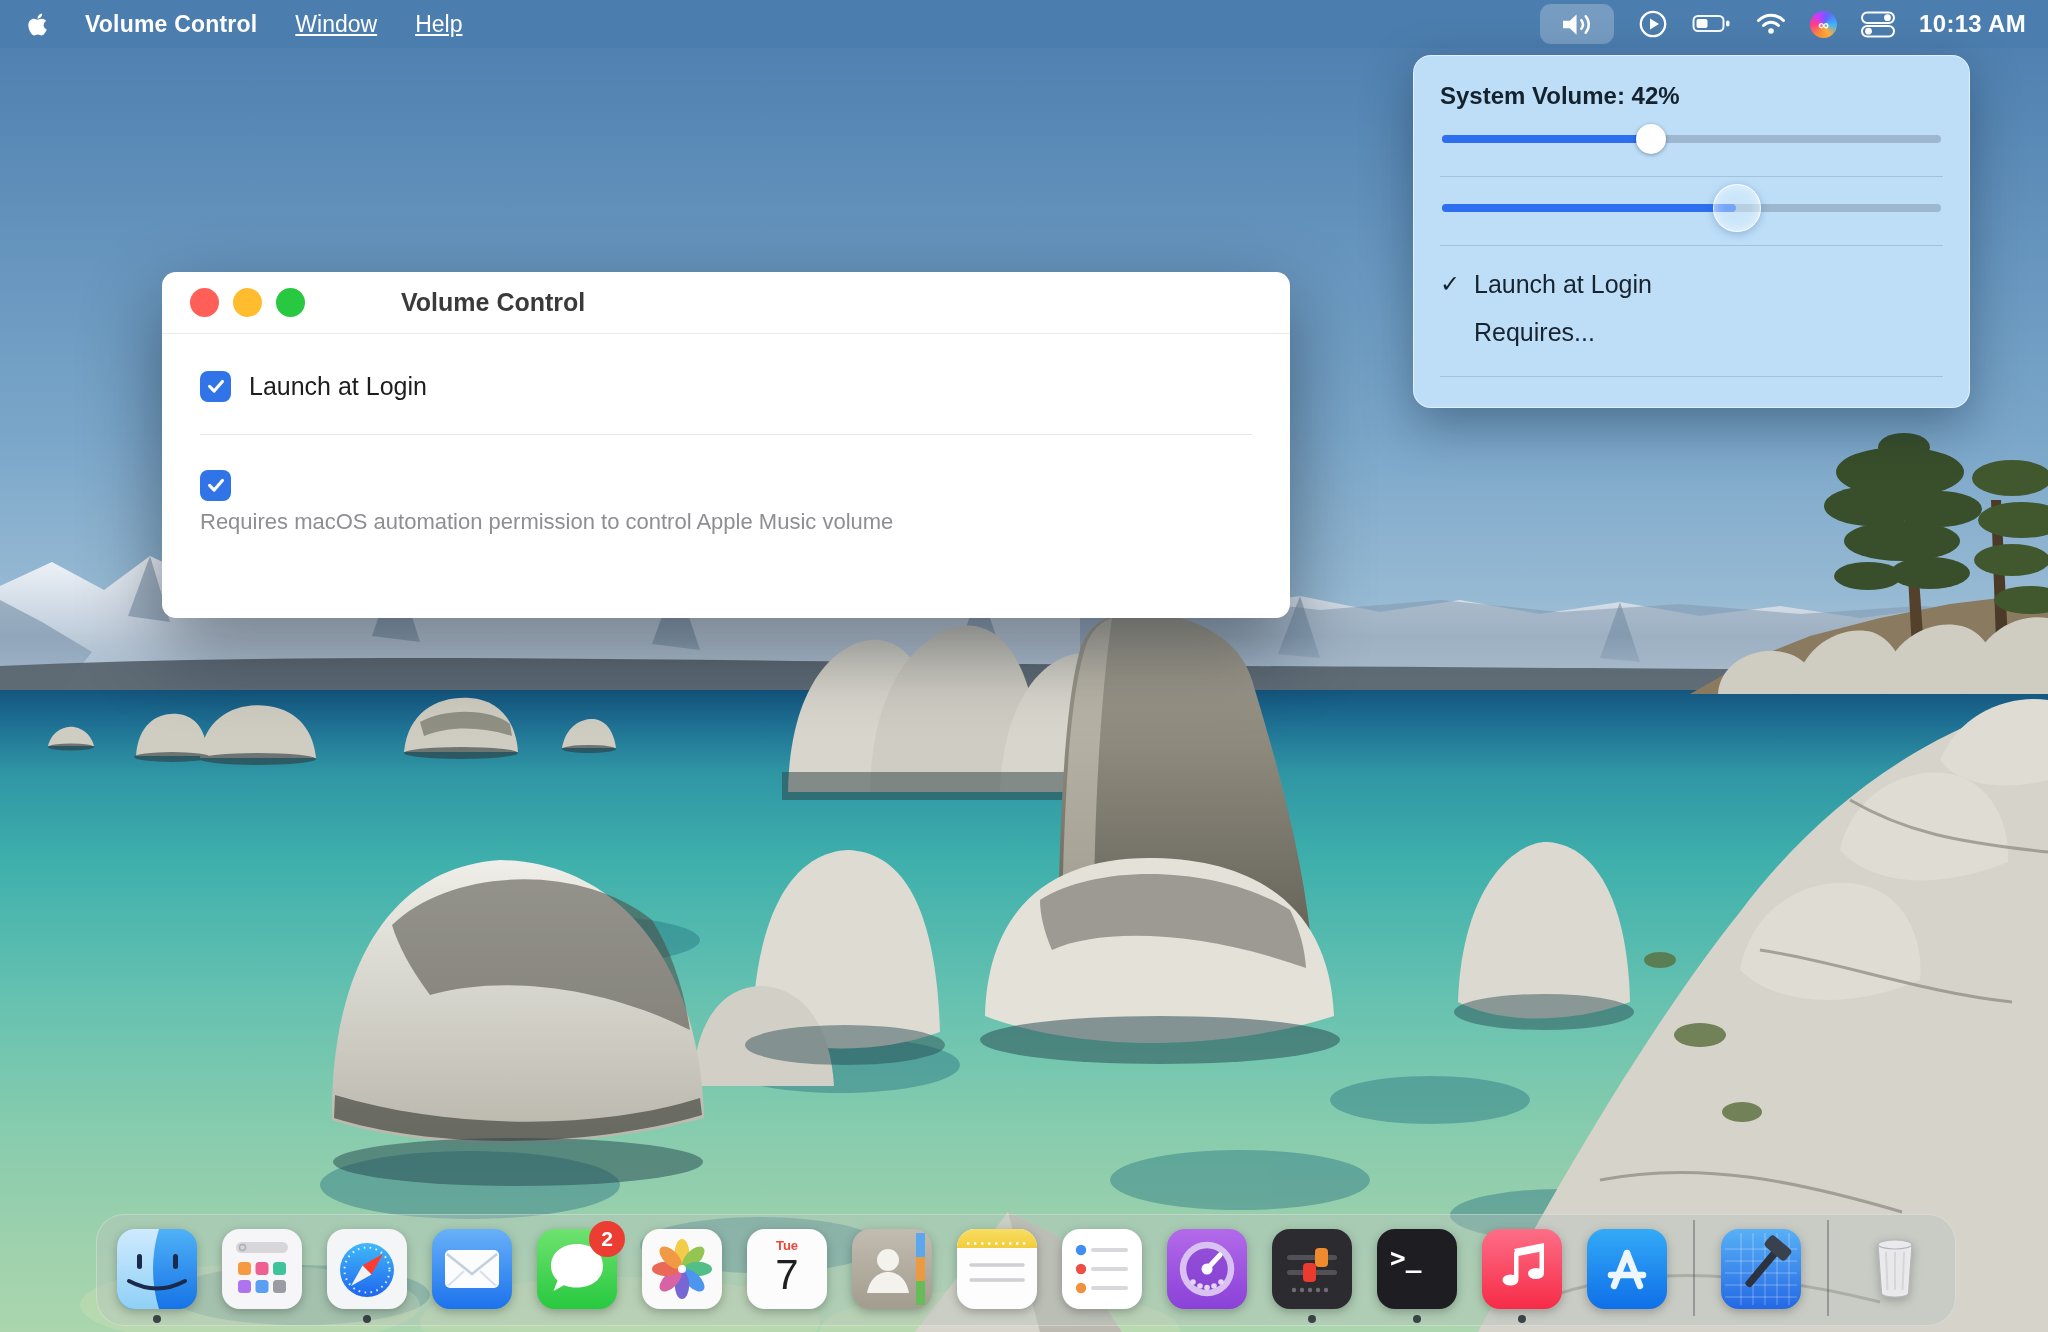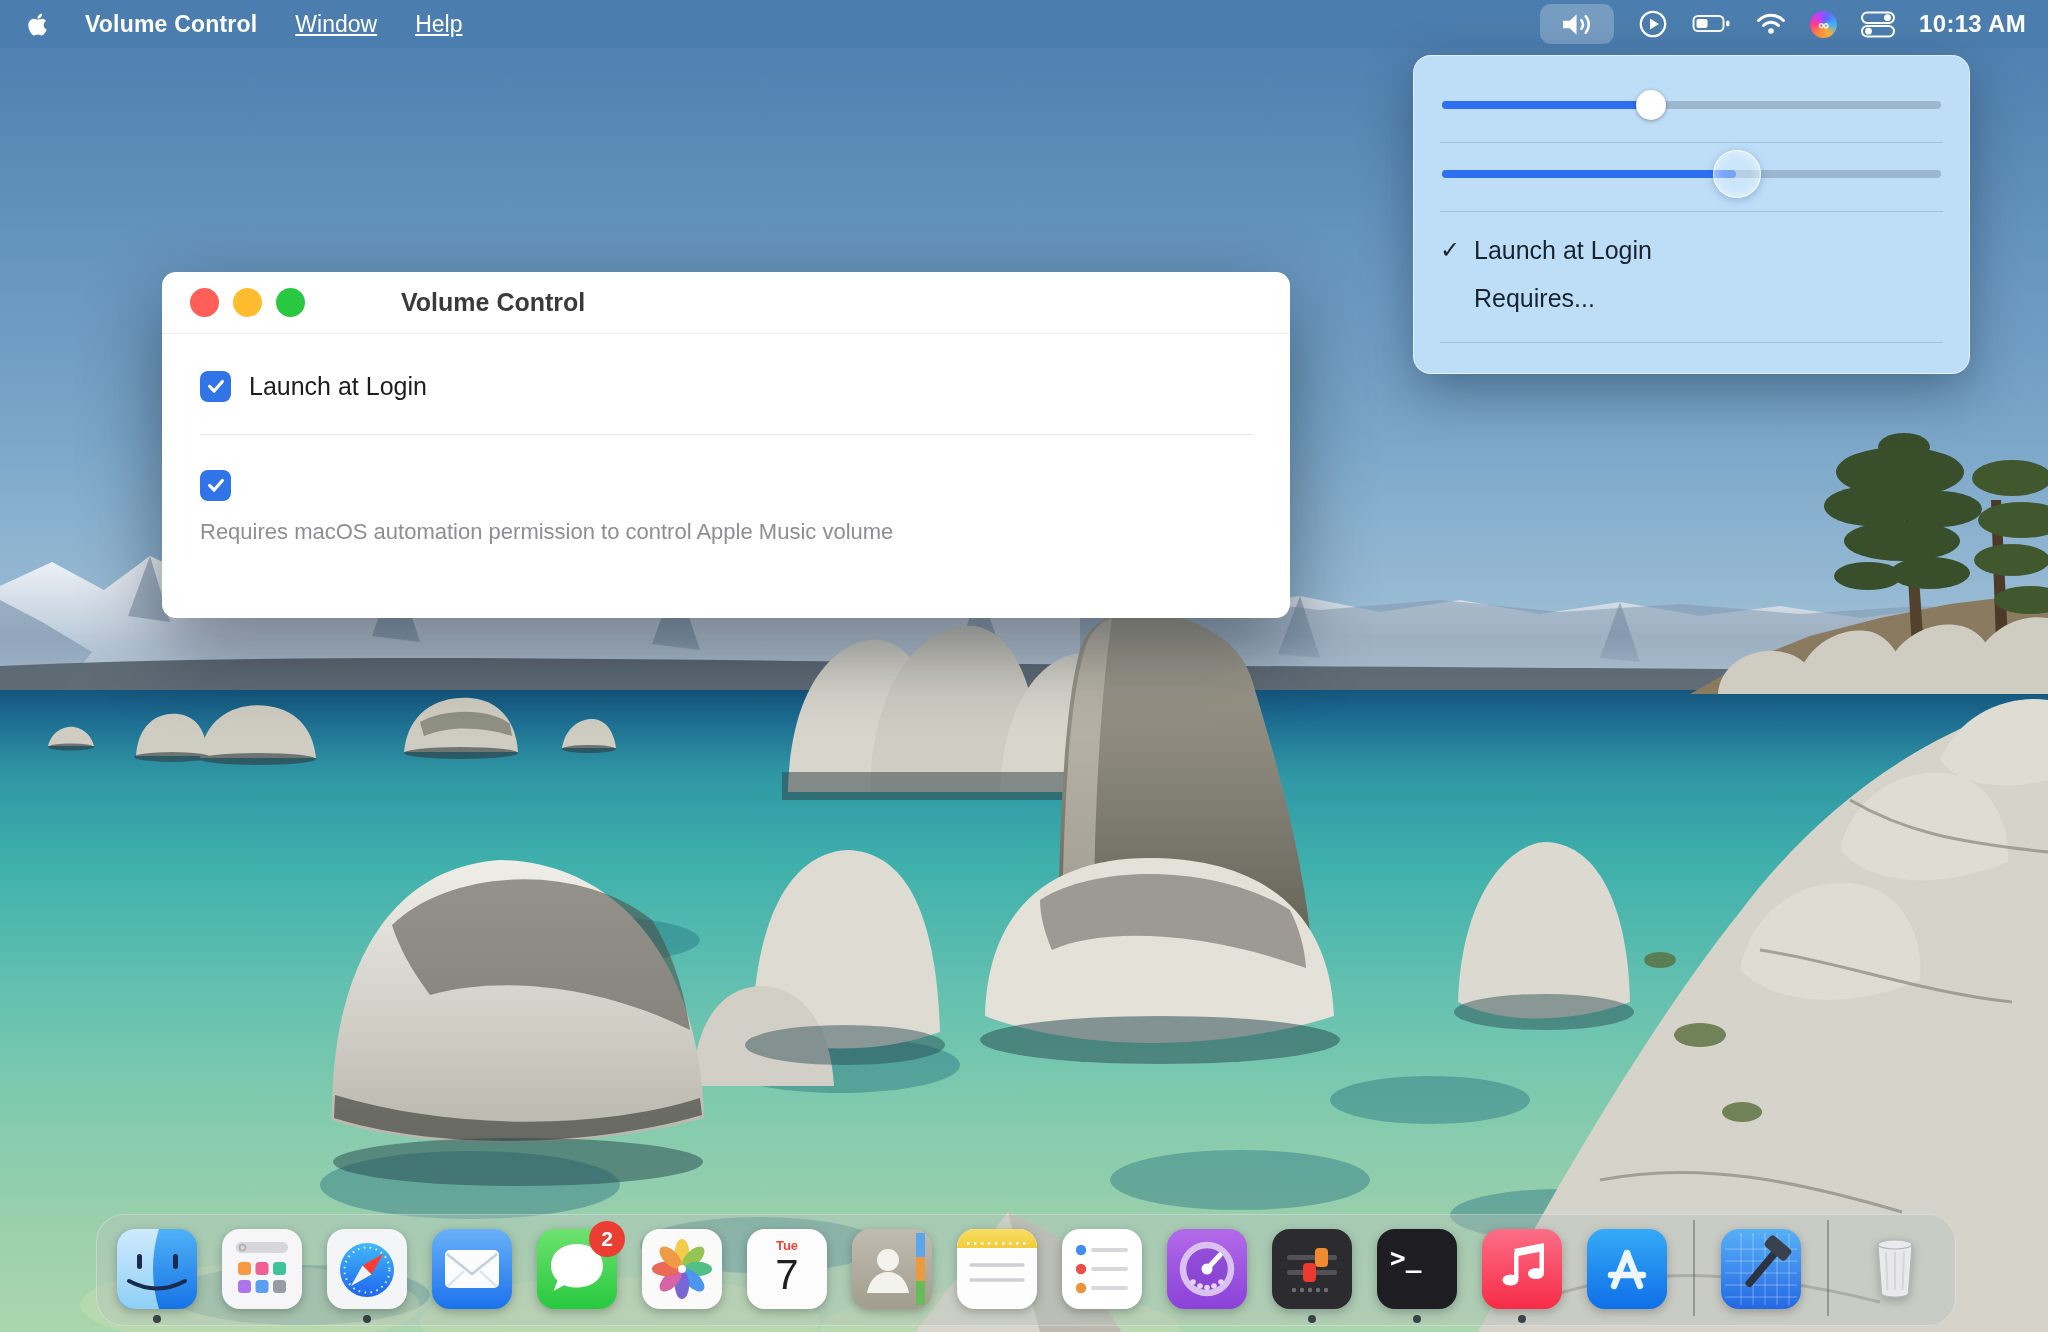--- a/index.html
+++ b/index.html
@@ -44,21 +44,21 @@
   .titlebar{height:61px;display:flex;align-items:center;padding:0 28px;border-bottom:1px solid #ececec;}
   .lights{display:flex;gap:14px;}
   .light{width:29px;height:29px;border-radius:50%;}
   .wtitle{margin-left:96px;font-size:25px;font-weight:700;color:#3a3a3c;}
   .wcontent{padding:28px 38px 0;}
   .wrow{display:flex;align-items:center;gap:18px;height:48px;}
   .wcheckbox{width:31px;height:31px;border-radius:8px;background:#3174e8;display:flex;
              align-items:center;justify-content:center;flex:0 0 auto;}
   .wlabel{font-size:25px;color:#1d1d1f;}
   .wsep{height:1px;background:#e7e7e7;margin:24px 0 26px;}
-  .wcaption{margin-top:10px;font-size:22px;color:#8e8e93;}
+  .wcaption{font-size:22px;color:#8e8e93;}
   
   .dock{position:absolute;left:96px;bottom:6px;height:112px;display:flex;align-items:flex-start;
         gap:25px;padding:14px 20px 18px;box-sizing:border-box;background:rgba(186,196,188,.42);
         border:1px solid rgba(255,255,255,.28);border-radius:28px;z-index:20;}
   .ditem{position:relative;width:80px;height:80px;flex:0 0 auto;}
   .ditem svg{display:block;filter:drop-shadow(0 3px 5px rgba(0,0,0,.25));}
   .rundot{position:absolute;left:50%;bottom:-14px;transform:translateX(-50%);width:8px;height:8px;
           border-radius:50%;background:#222c33;opacity:.85;}
   .badge{position:absolute;top:-8px;right:-8px;width:36px;height:36px;border-radius:50%;
          background:#ec3d33;color:#fff;font-size:21px;font-weight:600;display:flex;
@@ -272,20 +272,21 @@
             <circle cx="26.5" cy="6.7" r="3.4" fill="#fff"></circle>
             <rect x="1" y="15" width="32" height="10.5" rx="5.2" stroke="#fff" stroke-width="2" fill="none"></rect>
             <circle cx="7.5" cy="20.2" r="3.4" fill="#fff"></circle>
           </svg>
     </span>
     <span class="mb-time">10:13 AM</span>
   </div>
 </div>
 
 <div class="popover">
+  <div class="plabel">System Volume: 42%</div>
   <div class="vslider">
     <div class="vtrack">
       <div class="vfill" style="width: 42%;"></div>
     </div>
     <div class="vthumb" style="left: 42%;"></div>
   </div>
   <div class="psep"></div>
 
   <div class="vslider">
     <div class="vtrack">

